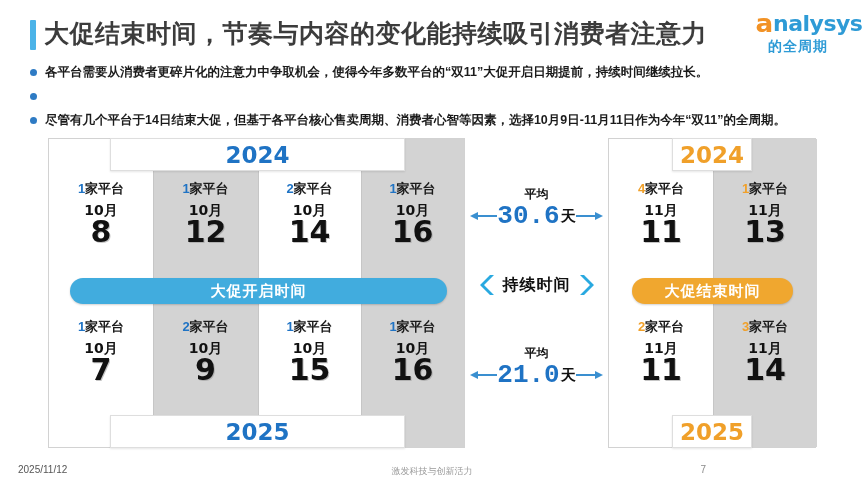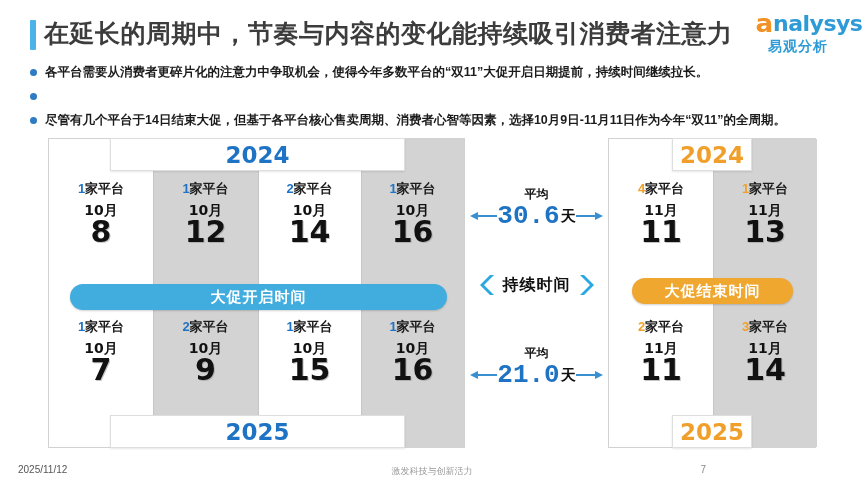--- a/index.html
+++ b/index.html
@@ -162,27 +162,27 @@
   }
   .footer-page{
     position:absolute;right:18px;top:6px;font-size:10px;color:#8a8a8a;
   }
 </style>
 </head>
 <body>
 
 <div class="header">
   <div class="title-accent"></div>
-  <div class="page-title">在延长的周期中，节奏与内容的变化能持续吸引消费者注意力</div>
+  <div class="page-title">大促结束时间，节奏与内容的变化能持续吸引消费者注意力</div>
   <div class="logo">
     <div class="logo-row">
       <span class="logo-a">a</span>
       <span class="logo-rest">nalysys</span>
     </div>
-    <div class="logo-cn">易观分析</div>
+    <div class="logo-cn">的全周期</div>
   </div>
 </div>
 
 <div class="bullets">
   <div class="bullet">
     <div class="bullet-dot"></div>
     <div class="bullet-text">各平台需要从消费者更碎片化的注意力中争取机会，使得今年多数平台的“双11”大促开启日期提前，持续时间继续拉长。</div>
   </div>
   <div class="bullet">
     <div class="bullet-dot"></div>
@@ -224,21 +224,21 @@
     <div class="plat"><b class="n-blue">2</b><span>家平台</span></div>
     <div class="mon">10月</div>
     <div class="day">14</div>
   </div>
   <div class="cell" style="left:361px;top:48px;width:103px;">
     <div class="plat"><b class="n-blue">1</b><span>家平台</span></div>
     <div class="mon">10月</div>
     <div class="day">16</div>
   </div>
 
-  <div class="pill pill-blue" style="left:70px;top:151px;width:377px;">
+  <div class="pill pill-blue" style="left:70px;top:145px;width:377px;">
     <span>大促开启时间</span>
   </div>
 
   <div class="cell" style="left:49px;top:186px;width:104px;">
     <div class="plat"><b class="n-blue">1</b><span>家平台</span></div>
     <div class="mon">10月</div>
     <div class="day">7</div>
   </div>
   <div class="cell" style="left:153px;top:186px;width:105px;">
     <div class="plat"><b class="n-blue">2</b><span>家平台</span></div>

